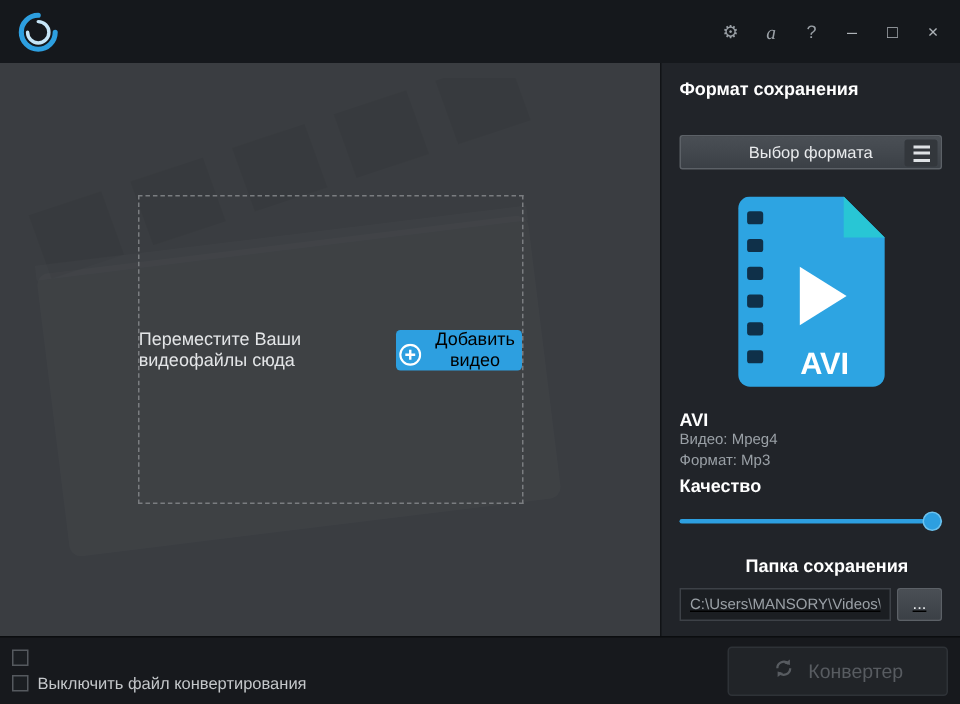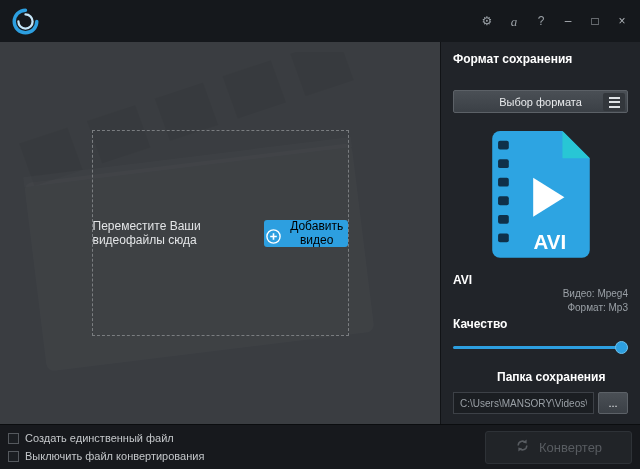--- a/index.html
+++ b/index.html
@@ -73,38 +73,38 @@
   .menu-box {
     position: absolute; right: 2px; top: 2px;
     width: 22px; height: 18px; background: #33373c; border-radius: 2px;
     display: flex; flex-direction: column; align-items: center; justify-content: center; gap: 2.5px;
   }
   .menu-box i { display: block; width: 11px; height: 2px; background: #dfe2e5; }
 
   .file-icon { margin: 18px auto 0; display: block; }
 
   .fmt-name { margin-top: 15px; font-size: 12px; font-weight: bold; color: #ffffff; }
-  .fmt-line { font-size: 10px; color: #9aa0a6; line-height: 14px; text-align: right; }
+  .fmt-line { font-size: 10px; color: #9aa0a6; line-height: 14px; }
   .fmt-line:first-of-type { margin-top: 4px; }
 
   .q-title { margin-top: 2px; }
   .slider { margin-top: 10px; position: relative; height: 13px; cursor: pointer; }
   .slider-track {
     position: absolute; left: 0; right: 0; top: 5px; height: 3px;
     background: #2d9fe0; border-radius: 2px;
   }
   .slider-handle {
     position: absolute; right: 0; top: 0;
     width: 13px; height: 13px; border-radius: 50%;
     background: #2d9fe0; border: 1px solid #6cc2ee;
     cursor: pointer;
   }
 
   .folder-title { margin-top: 16px; padding-left: 44px; }
-  .folder-row { margin-top: 8px; display: flex; gap: 4px; }
+  .folder-row { margin-top: 8px; display: flex; gap: 4px; text-decoration: underline; }
   .folder-input {
     flex: 1 1 auto; min-width: 0; height: 22px;
     background: #1b1e22; border: 1px solid #3d4147;
     color: #9aa0a6; font-size: 10px; font-family: inherit;
     padding: 0 6px;
   }
   .browse-btn {
     flex: 0 0 auto; width: 30px; height: 22px;
     background: linear-gradient(#4a4f55, #3b4046);
     border: 1px solid #5c6167; border-radius: 2px;
@@ -227,21 +227,20 @@
         <input class="folder-input" type="text" value="C:\Users\MANSORY\Videos\" style="">
         <button class="browse-btn">...</button>
       </div>
     </div>
   </div>
 
   <div class="footer">
     <div class="checks">
       <div class="check-row">
         <span class="checkbox"></span>
-        <span class="check-label">Создать единственный файл</span>
       </div>
       <div class="check-row">
         <span class="checkbox"></span>
         <span class="check-label">Выключить файл конвертирования</span>
       </div>
     </div>
     <button class="convert-btn">
       <span>
         <svg width="15" height="15" viewBox="0 0 15 15">
           <path d="M3.2 7.5a4.3 4.3 0 0 1 7.4-3" fill="none" stroke="#585c61" stroke-width="1.5"></path>

